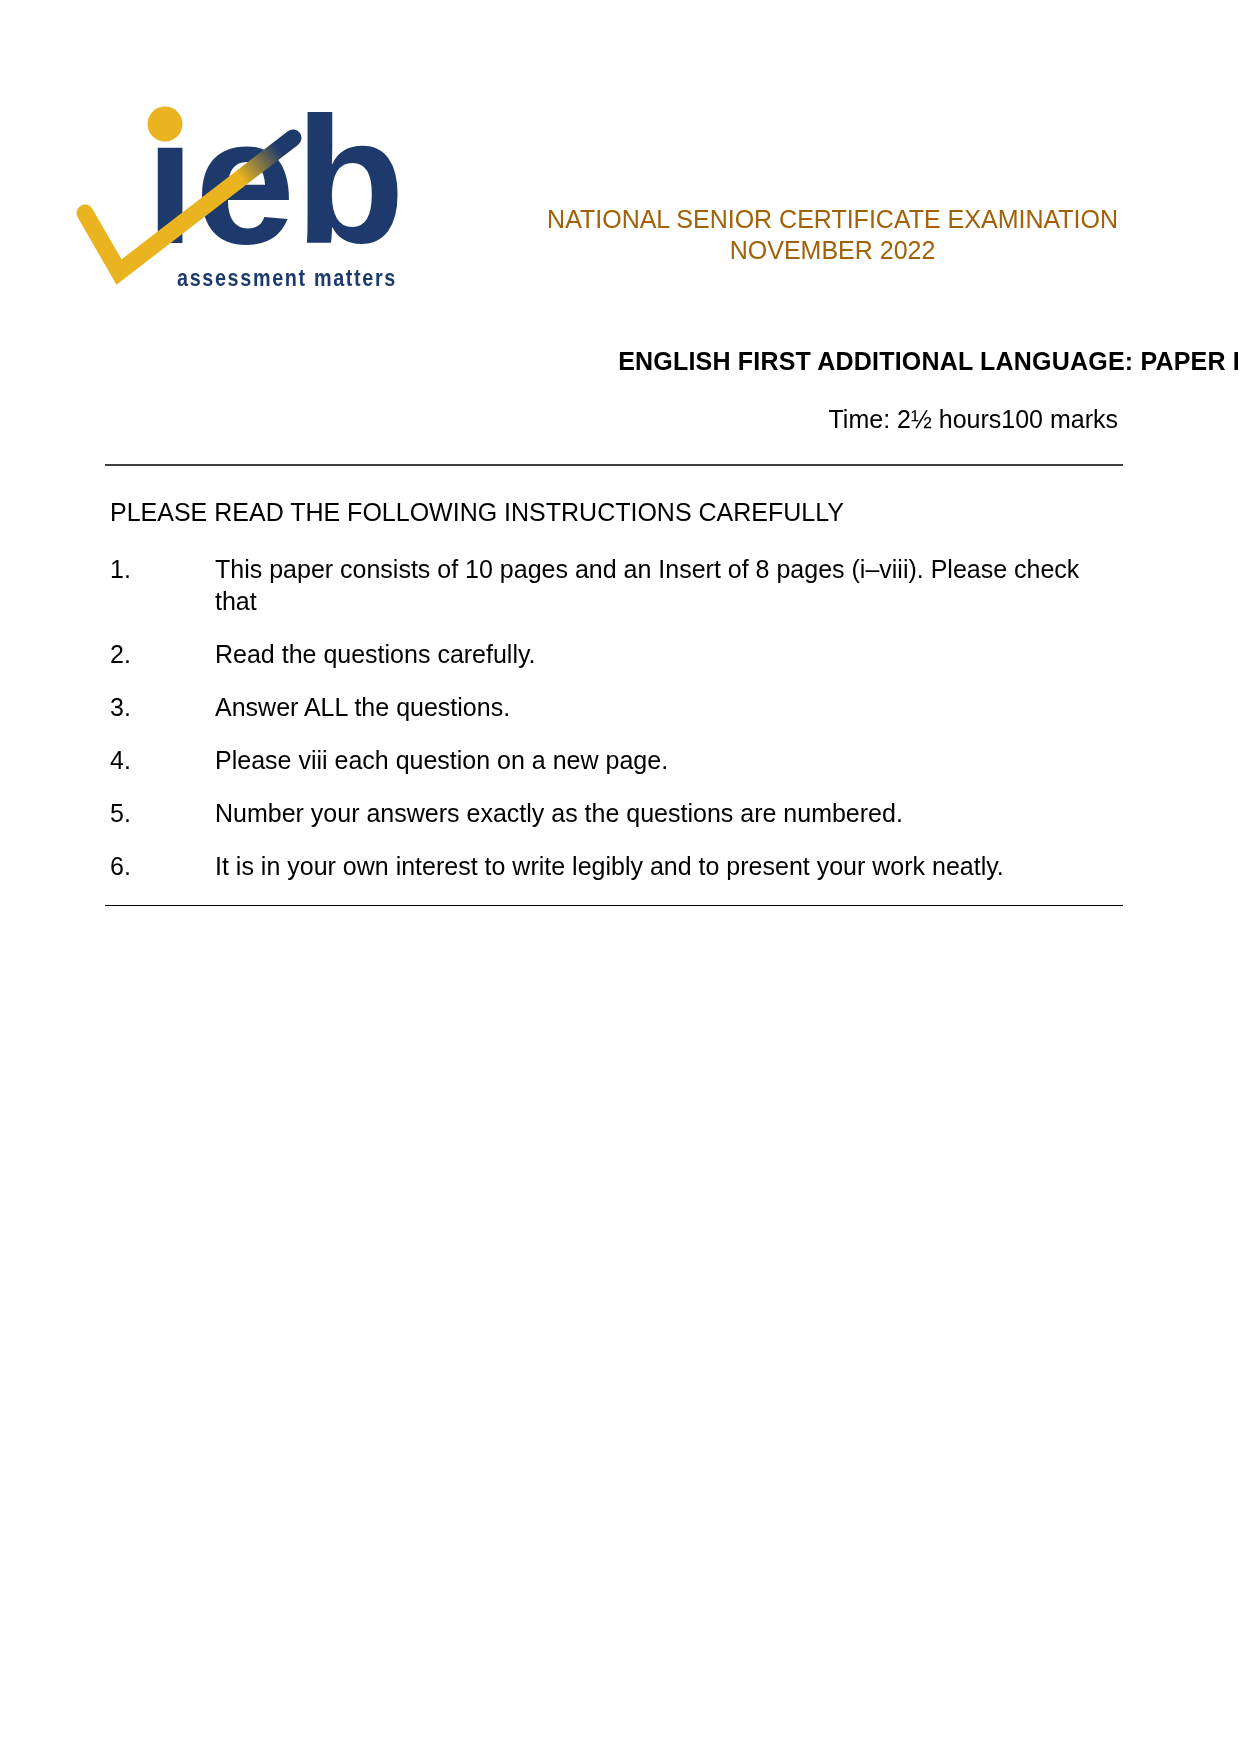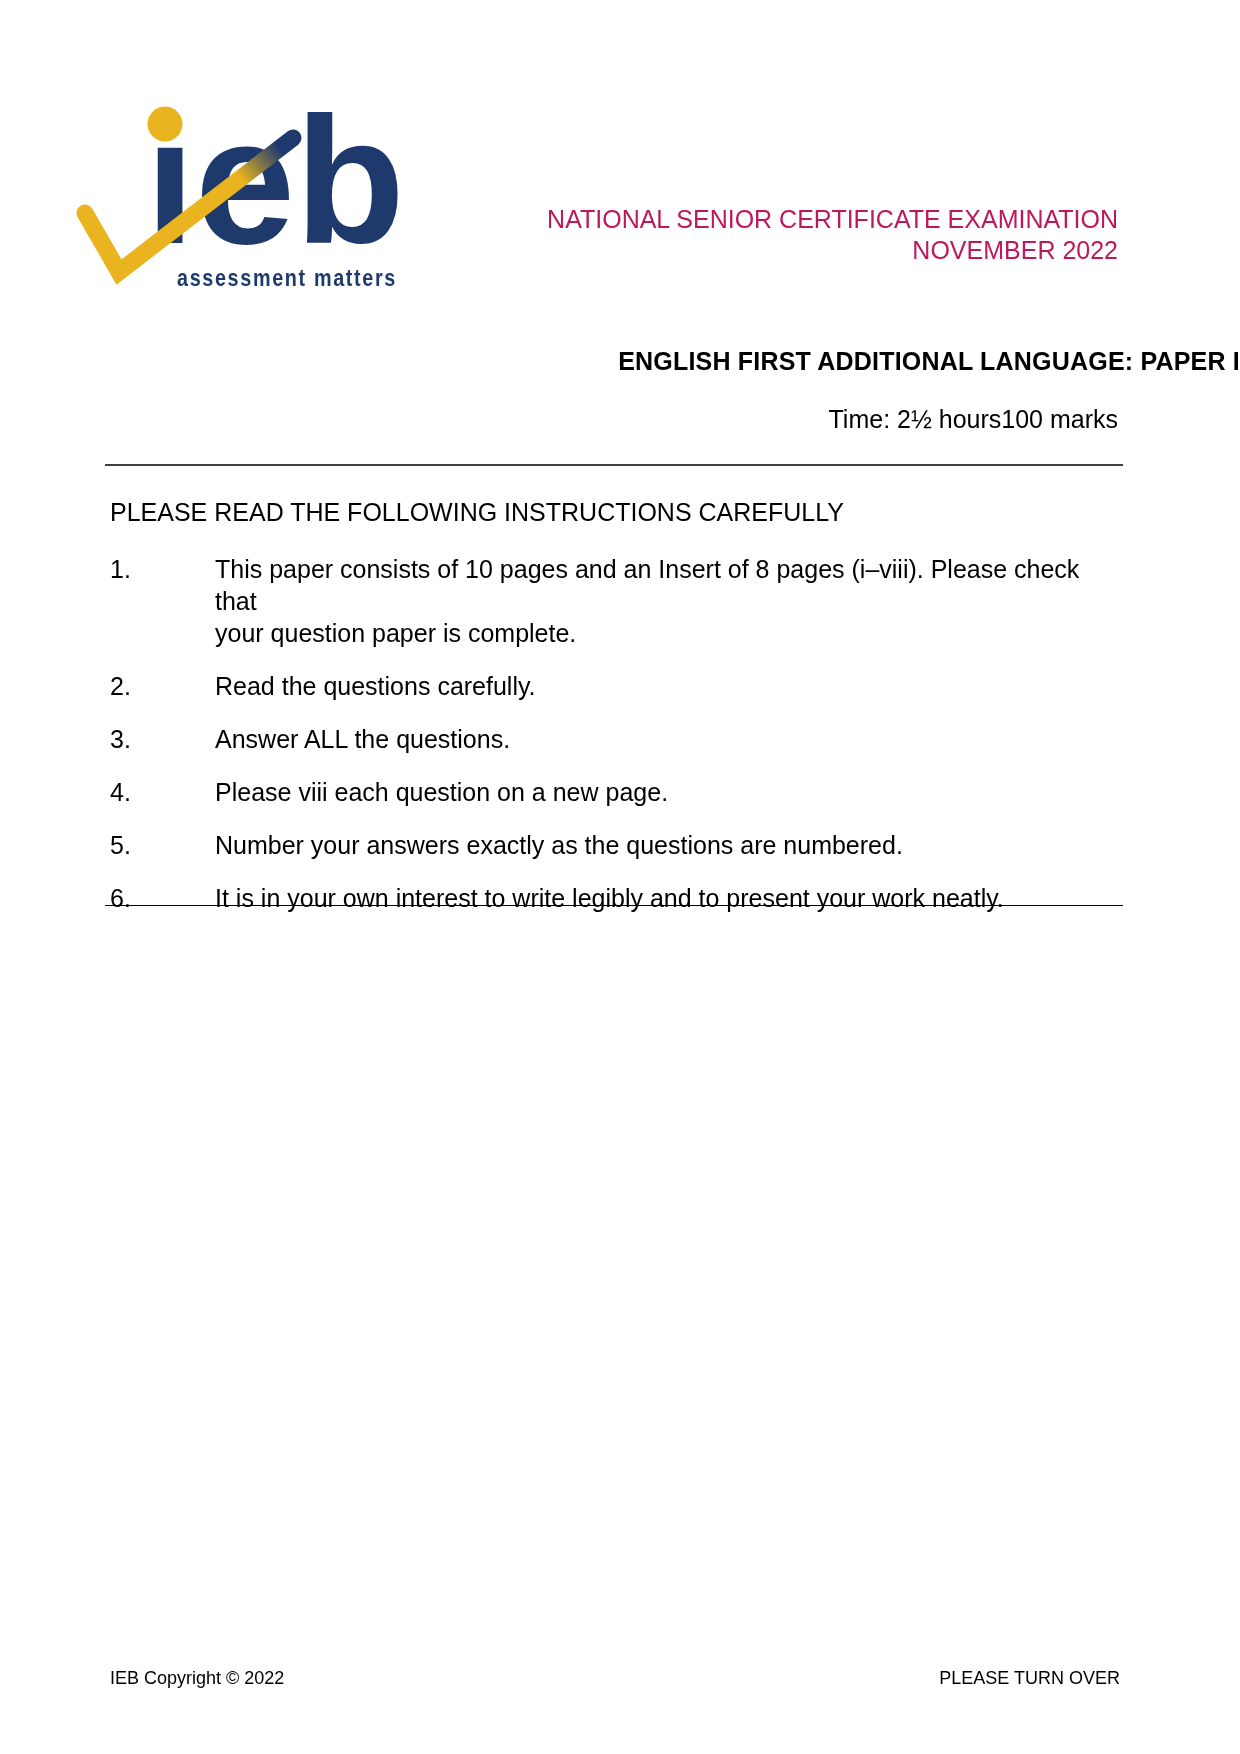--- a/index.html
+++ b/index.html
@@ -7,21 +7,21 @@
     position:relative;
     width:1240px;height:1754px;
     background:#ffffff;
     font-family:"Liberation Sans","DejaVu Sans",sans-serif;
     color:#000;
     overflow:hidden;
     margin:0 auto;
   }
   .hdr-block{
     position:absolute;top:204px;right:122px;
-    text-align:right;font-size:25px;line-height:31px;color:#be185d;
+    text-align:center;font-size:25px;line-height:31px;color:#a16207;
   }
   .logo-wrap{position:absolute;left:70px;top:85px;width:340px;height:210px;}
   .paper-title{
     position:absolute;left:0;right:0;top:347px;
     text-align:right;font-size:25px;font-weight:bold;letter-spacing:.2px;
   }
   .meta-row{
     position:absolute;left:110px;right:122px;top:405px;
     display:flex;justify-content:flex-end;font-size:25px;
   }
@@ -78,21 +78,20 @@
 
   <div class="rule1"></div>
 
   <div class="instructions">
     <div class="heading">PLEASE READ THE FOLLOWING INSTRUCTIONS CAREFULLY</div>
 
     <div class="instr-item">
       <div class="num">1.</div>
       <div class="txt">
         <div>This paper consists of 10 pages and an Insert of 8 pages (i–viii). Please check that</div>
-        <div>your question paper is complete.</div>
       </div>
     </div>
 
     <div class="instr-item">
       <div class="num">2.</div>
       <div class="txt">
         <div>Read the questions carefully.</div>
       </div>
     </div>
 
@@ -120,18 +119,14 @@
     <div class="instr-item">
       <div class="num">6.</div>
       <div class="txt">
         <div>It is in your own interest to write legibly and to present your work neatly.</div>
       </div>
     </div>
   </div>
 
   <div class="rule2"></div>
 
-  <div class="footer-row">
-    <span>IEB Copyright © 2022</span>
-    <span>PLEASE TURN OVER</span>
-  </div>
 
 </div>
 
 </body></html>

